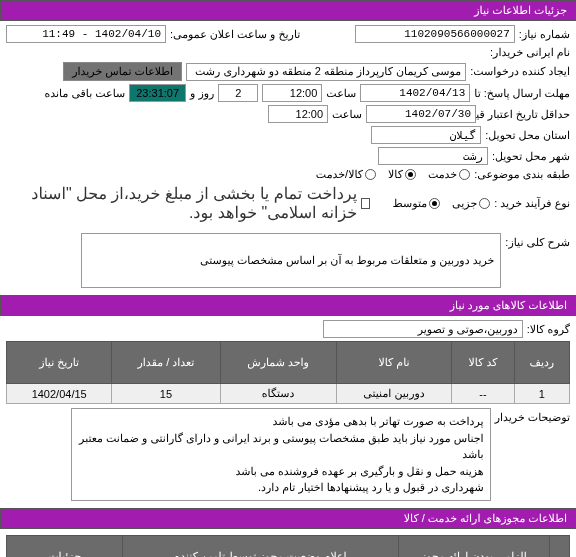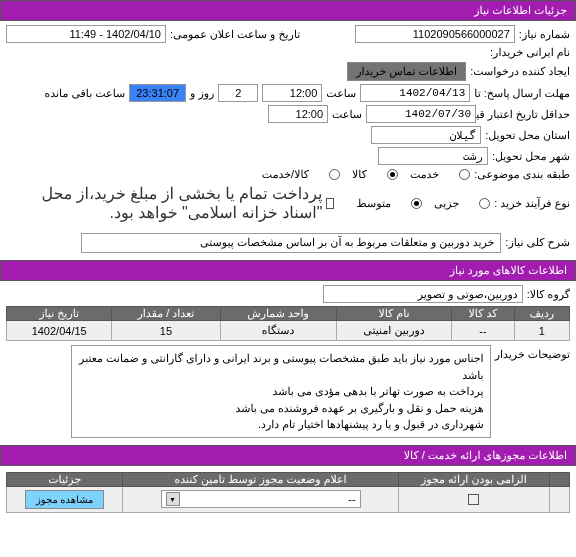--- a/index.html
+++ b/index.html
@@ -35,43 +35,43 @@
 .field {
   background: #fff;
   border: 1px solid #999;
   padding: 2px 4px;
   font-size: 11px;
   color: #000;
   height: 18px;
   display: inline-flex;
   align-items: center;
 }
-.field-wide { width: 160px; }
+.field-wide { width: 160px; font-family: Liberation Mono, monospace; }
 .field-med { width: 110px; font-family: Liberation Mono, monospace; }
 .field-sm { width: 60px; }
 .contact-btn {
   background: #737373;
   border: 1px solid #888;
   padding: 2px 8px;
   font-size: 11px;
   cursor: pointer;
 }
 .yellow-field {
-  background: #3b82f6;
+  background: #0f766e;
   border: 1px solid #999;
   padding: 2px 6px;
   font-size: 11px;
   height: 18px;
   display: inline-flex;
   align-items: center;
 }
 .radio-wrap {
   display: inline-flex;
   align-items: center;
-  gap: 20px;
+  gap: 2px;
   margin-left: 8px;
 }
 .radio-dot {
   width: 11px;
   height: 11px;
   border: 1px solid #555;
   border-radius: 50%;
   display: inline-flex;
   align-items: center;
   justify-content: center;
@@ -88,36 +88,36 @@
   height: 11px;
   border: 1px solid #555;
   display: inline-block;
 }
 .note-text {
   font-size: 16px;
   color: #333;
 }
 .desc-box {
   border: 1px solid #999;
-  padding: 2px 6px;
+  padding: 20px 6px;
   width: 420px;
   min-height: 20px;
   font-size: 11px;
   background: #fff;
 }
 .table {
   width: 100%;
   border-collapse: collapse;
   margin-top: 2px;
 }
 .table th {
   background: #6b6b6b;
   color: #fff;
   border: 1px solid #555;
-  padding: 0 4px;
+  padding: 14px 4px;
   font-size: 11px;
   font-weight: normal;
   text-align: center;
 }
 .table td {
   border: 1px solid #aaa;
   padding: 3px 4px;
   font-size: 11px;
   text-align: center;
   background: #efefef;
@@ -175,20 +175,21 @@
     <span class="label">تاریخ و ساعت اعلان عمومی:</span>
     <span class="field field-wide">1402/04/10 - 11:49</span>
   </div>
 
   <div class="row">
     <span class="label">نام ایرانی خریدار:</span>
   </div>
 
   <div class="row">
     <span class="label">ایجاد کننده درخواست:</span>
+    <span class="field" style="width:280px">موسی کریمان کارپرداز منطقه 2 منطقه دو شهرداری رشت</span>
     <button class="contact-btn">اطلاعات تماس خریدار</button>
   </div>
 
   <div class="row">
     <span class="label">مهلت ارسال پاسخ: تا</span>
     <span class="field field-med">1402/04/13</span>
     <span class="label">ساعت</span>
     <span class="field field-sm">12:00</span>
     <span class="field" style="width:40px;text-align:center;justify-content:center">2</span>
     <span class="label">روز و</span>
@@ -281,22 +282,22 @@
         <td>1402/04/15</td>
       </tr>
     </tbody>
   </table>
 
   <div style="height:4px"></div>
 
   <div class="row" style="align-items:flex-start">
     <span class="label" style="padding-top:3px">توضیحات خریدار</span>
     <div class="notes-box">
+      <div>پرداخت به صورت تهاتر با بدهی مؤدی می باشد</div>
       <div>اجناس مورد نیاز باید طبق مشخصات پیوستی و برند ایرانی و دارای گارانتی و ضمانت معتبر باشد</div>
-      <div>پرداخت به صورت تهاتر با بدهی مؤدی می باشد</div>
       <div>هزینه حمل و نقل و بارگیری بر عهده فروشنده می باشد</div>
       <div>شهرداری در قبول و یا رد پیشنهادها اختیار تام دارد.</div>
     </div>
   </div>
 </div>
 
 <div class="section-header">اطلاعات مجوزهای ارائه خدمت / کالا</div>
 
 <div class="form-area">
   <table class="table">

